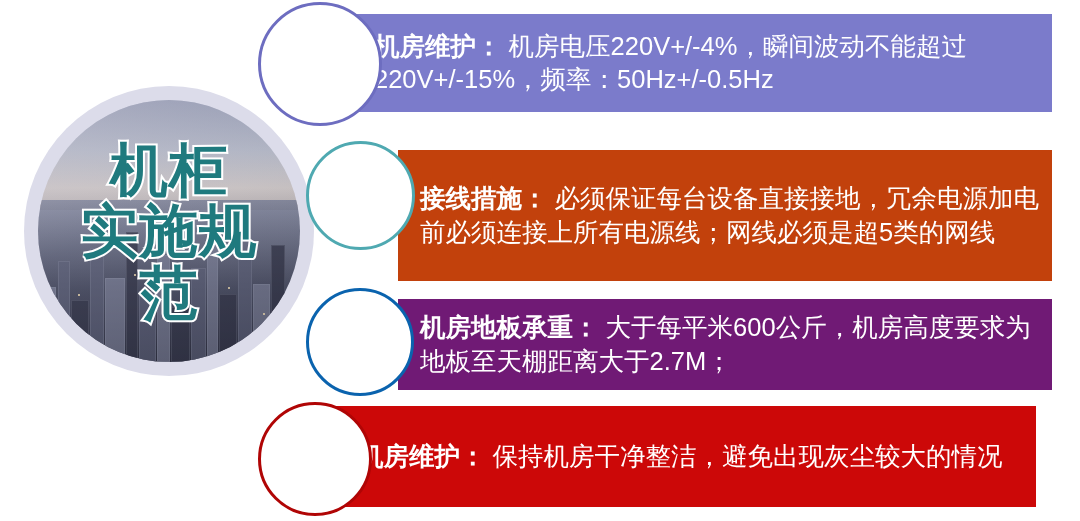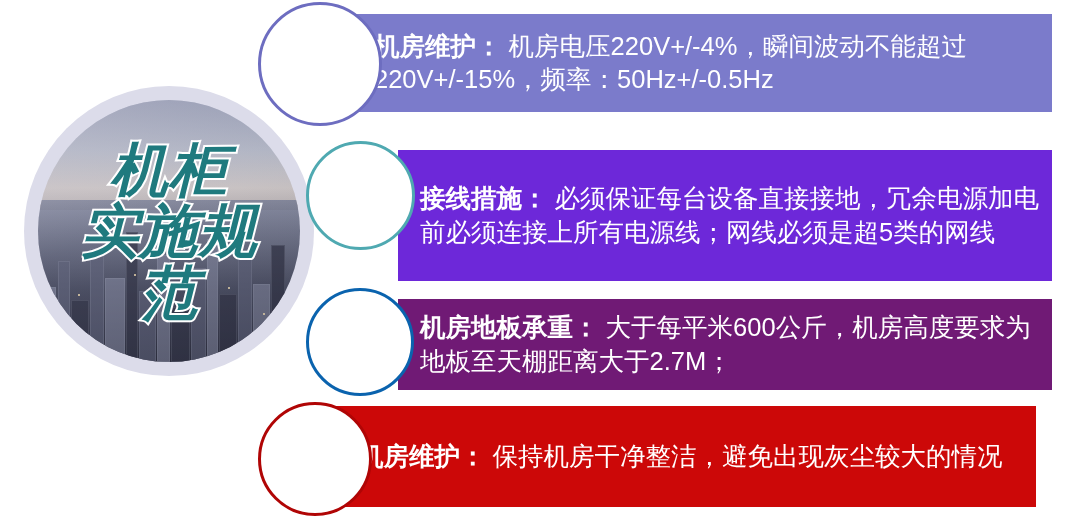--- a/index.html
+++ b/index.html
@@ -85,21 +85,20 @@
     justify-content: center;
     text-align: center;
     font-size: 58px;
     font-weight: bold;
     line-height: 1.06;
     letter-spacing: 1px;
     color: #1f7a7e;
     -webkit-text-stroke: 4px #ffffff;
     paint-order: stroke fill;
     white-space: pre-line;
-    font-style: italic;
   }
 
   
   .row { position: absolute; }
 
   .bar {
     position: absolute;
     box-sizing: border-box;
     display: flex;
     align-items: center;
@@ -118,21 +117,21 @@
     border-radius: 50%;
     background: #ffffff;
     box-sizing: border-box;
   }
 
   
   #row1 .bar   { left: 352px; top: 14px;  width: 700px; height: 98px;  background: #7b7bcb; padding-left: 22px; }
   #row1 .circle{ left: 258px; top: 2px;   width: 124px; height: 124px; border: 3px solid #6d6dc0; }
 
   
-  #row2 .bar   { left: 398px; top: 150px; width: 654px; height: 131px; background: #6d28d9; padding-left: 22px; }
+  #row2 .bar   { left: 398px; top: 150px; width: 654px; height: 131px; background: #c2410c; padding-left: 22px; }
   #row2 .circle{ left: 306px; top: 141px; width: 109px; height: 109px; border: 3px solid #4fa9b1; }
 
   
   #row3 .bar   { left: 398px; top: 299px; width: 654px; height: 91px;  background: #701a75; padding-left: 22px; }
   #row3 .circle{ left: 306px; top: 288px; width: 108px; height: 108px; border: 3.5px solid #0a63ae; }
 
   
   #row4 .bar   { left: 336px; top: 406px; width: 700px; height: 101px; background: #cc0808; padding-left: 22px; }
   #row4 .circle{ left: 258px; top: 402px; width: 114px; height: 114px; border: 3.5px solid #b00505; }
 </style>

